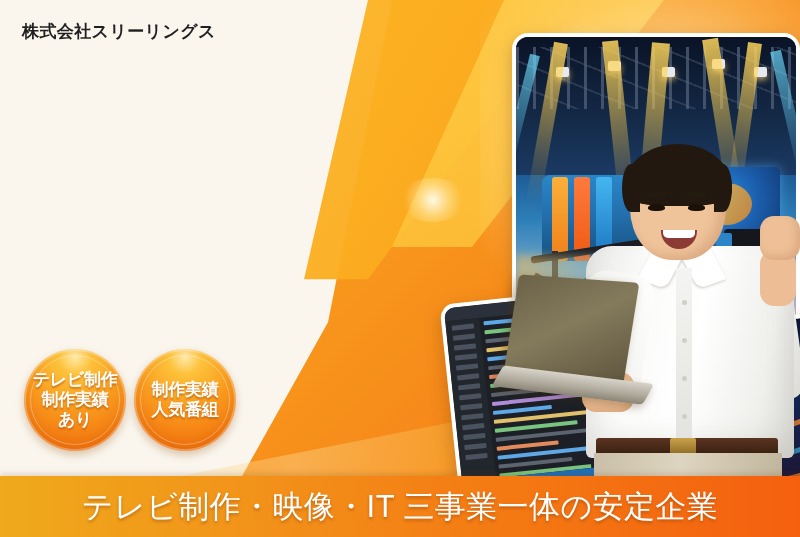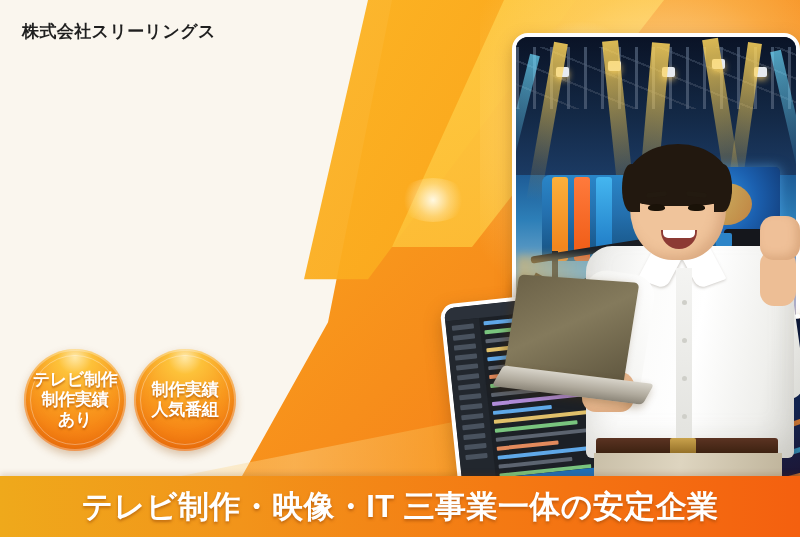--- a/index.html
+++ b/index.html
@@ -237,21 +237,21 @@
     box-shadow:0 4px 8px rgba(80,50,10,.3);}
 
   
   .bottombar{
     position:absolute;left:0;bottom:0;width:100%;height:61px;
     background:linear-gradient(90deg,#EFA91B 0%,#F2941A 30%,#F47A13 62%,#F4600F 100%);
     display:flex;align-items:center;justify-content:center;
     box-shadow:0 -2px 6px rgba(120,60,10,.2);
   }
   .bottombar .txt{
-    color:#FFFFFF;font-size:31px;font-weight:700;letter-spacing:.4px;white-space:nowrap;
+    color:#FFFFFF;font-size:31px;font-weight:400;letter-spacing:.4px;white-space:nowrap;
     text-shadow:0 2px 3px rgba(150,70,10,.55);
   }
 </style>
 </head>
 <body>
 
 <div class="banner">
 
   <div class="bg-cream"></div>
   <div class="bg-orange-main"></div>

